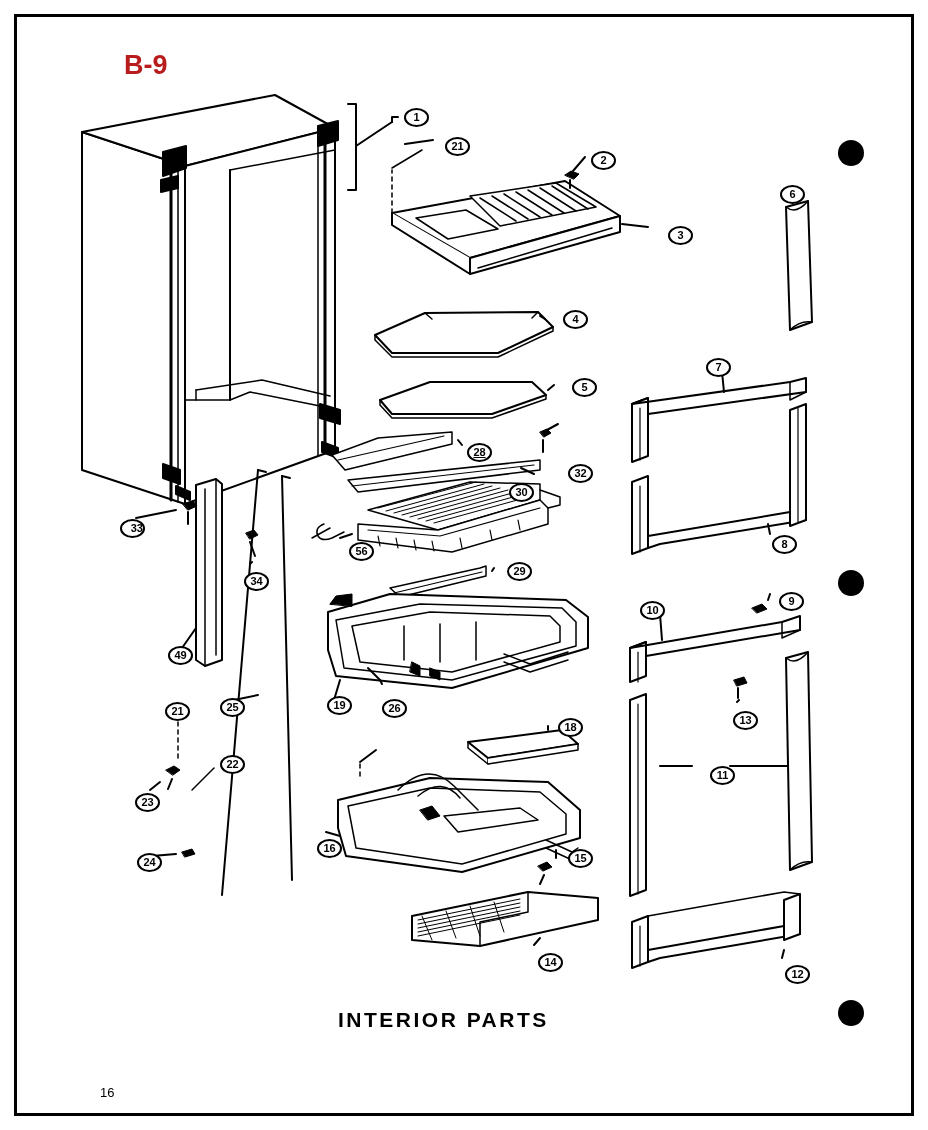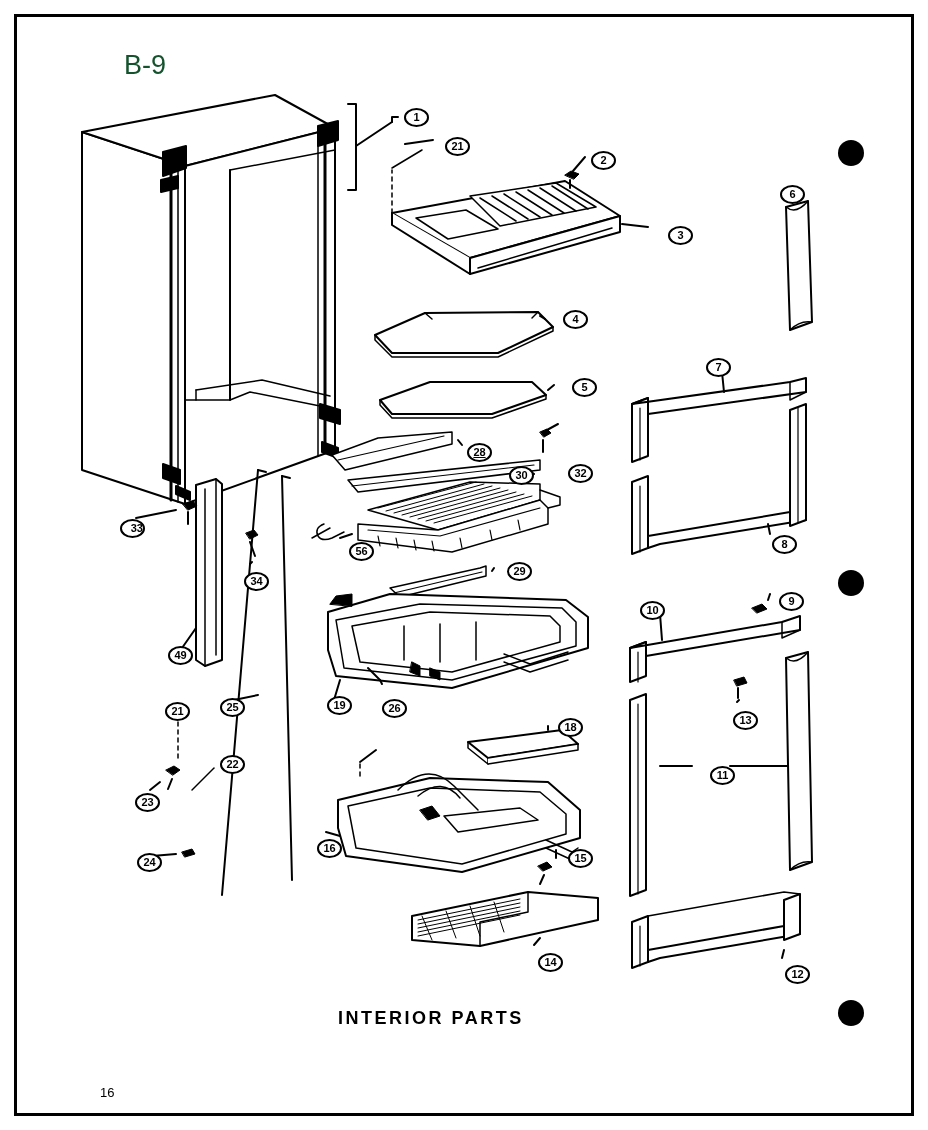--- a/index.html
+++ b/index.html
@@ -35,30 +35,30 @@
     height: 1082px;
     background: #fff;
     box-sizing: border-box;
   }
   
   .fig-label {
     position: absolute;
     left: 124px;
     top: 50px;
     font-size: 27px;
-    font-weight: normal;
+    font-weight: bold;
     letter-spacing: 0px;
     font-family: "Liberation Sans", sans-serif;
-    color: #14532d;
+    color: #b91c1c;
   }
   .caption {
     position: absolute;
     left: 338px;
     top: 1008px;
-    font-size: 18px;
+    font-size: 21px;
     font-weight: bold;
     letter-spacing: 2.5px;
     color: #000;
     font-family: "Liberation Sans", sans-serif;
   }
   .page-num {
     position: absolute;
     left: 100px;
     top: 1085px;
     font-size: 13px;
@@ -396,21 +396,21 @@
 <div class="callout" style="left: 404px; top: 108px;">1</div>
     <div class="callout" style="left: 445px; top: 137px;">21</div>
     <div class="callout" style="left: 591px; top: 151px;">2</div>
     <div class="callout" style="left: 780px; top: 185px;">6</div>
     <div class="callout" style="left: 668px; top: 226px;">3</div>
     <div class="callout" style="left: 563px; top: 310px;">4</div>
     <div class="callout" style="left: 572px; top: 378px;">5</div>
     <div class="callout" style="left: 706px; top: 358px;">7</div>
     <div class="callout" style="left: 568px; top: 421px; margin-top: 43px;">32</div>
     <div class="callout" style="left: 467px; top: 443px; text-decoration: underline;">28</div>
-    <div class="callout" style="left: 509px; top: 466px;">30</div>
+    <div class="callout" style="left: 509px; top: 483px;">30</div>
     <div class="callout" style="left: 120px; top: 519px; text-align: right;">33</div>
     <div class="callout" style="left: 772px; top: 535px;">8</div>
     <div class="callout" style="left: 349px; top: 542px;">56</div>
     <div class="callout" style="left: 244px; top: 572px;">34</div>
     <div class="callout" style="left: 507px; top: 562px;">29</div>
     <div class="callout" style="left: 640px; top: 601px;">10</div>
     <div class="callout" style="left: 779px; top: 592px;">9</div>
     <div class="callout" style="left: 168px; top: 646px;">49</div>
     <div class="callout" style="left: 327px; top: 696px;">19</div>
     <div class="callout" style="left: 382px; top: 664px; margin-top: 35px;">26</div>

